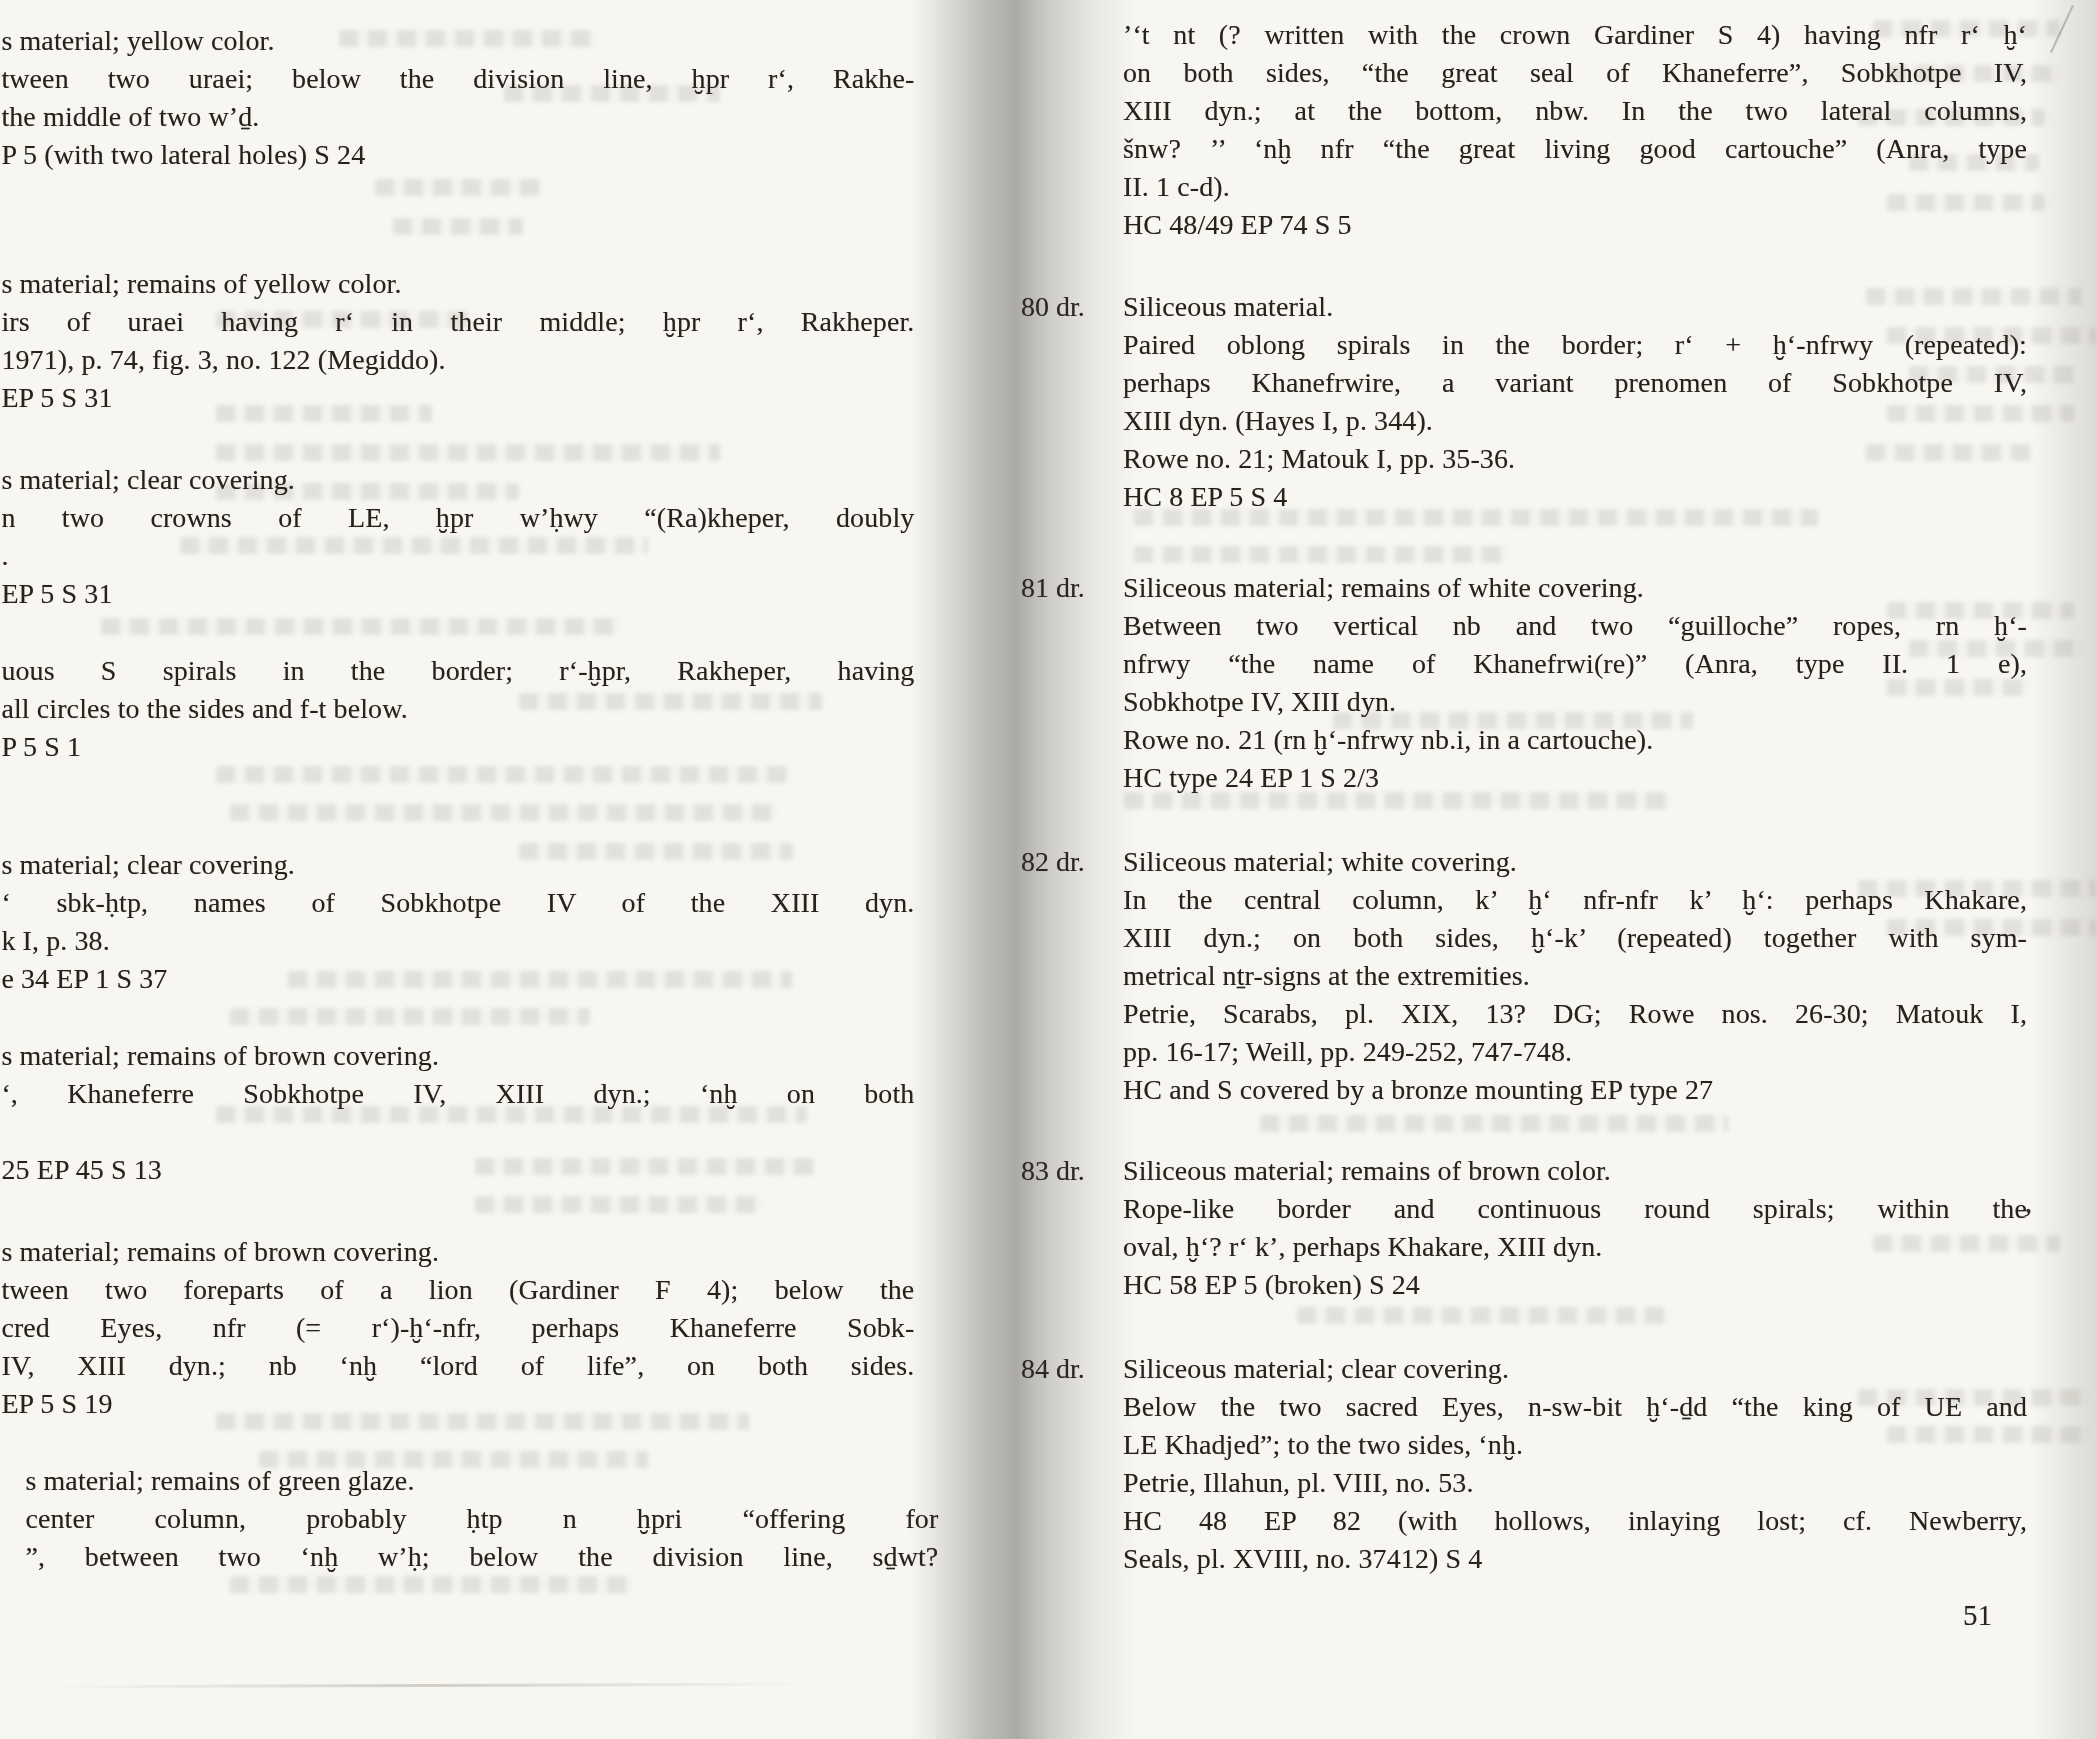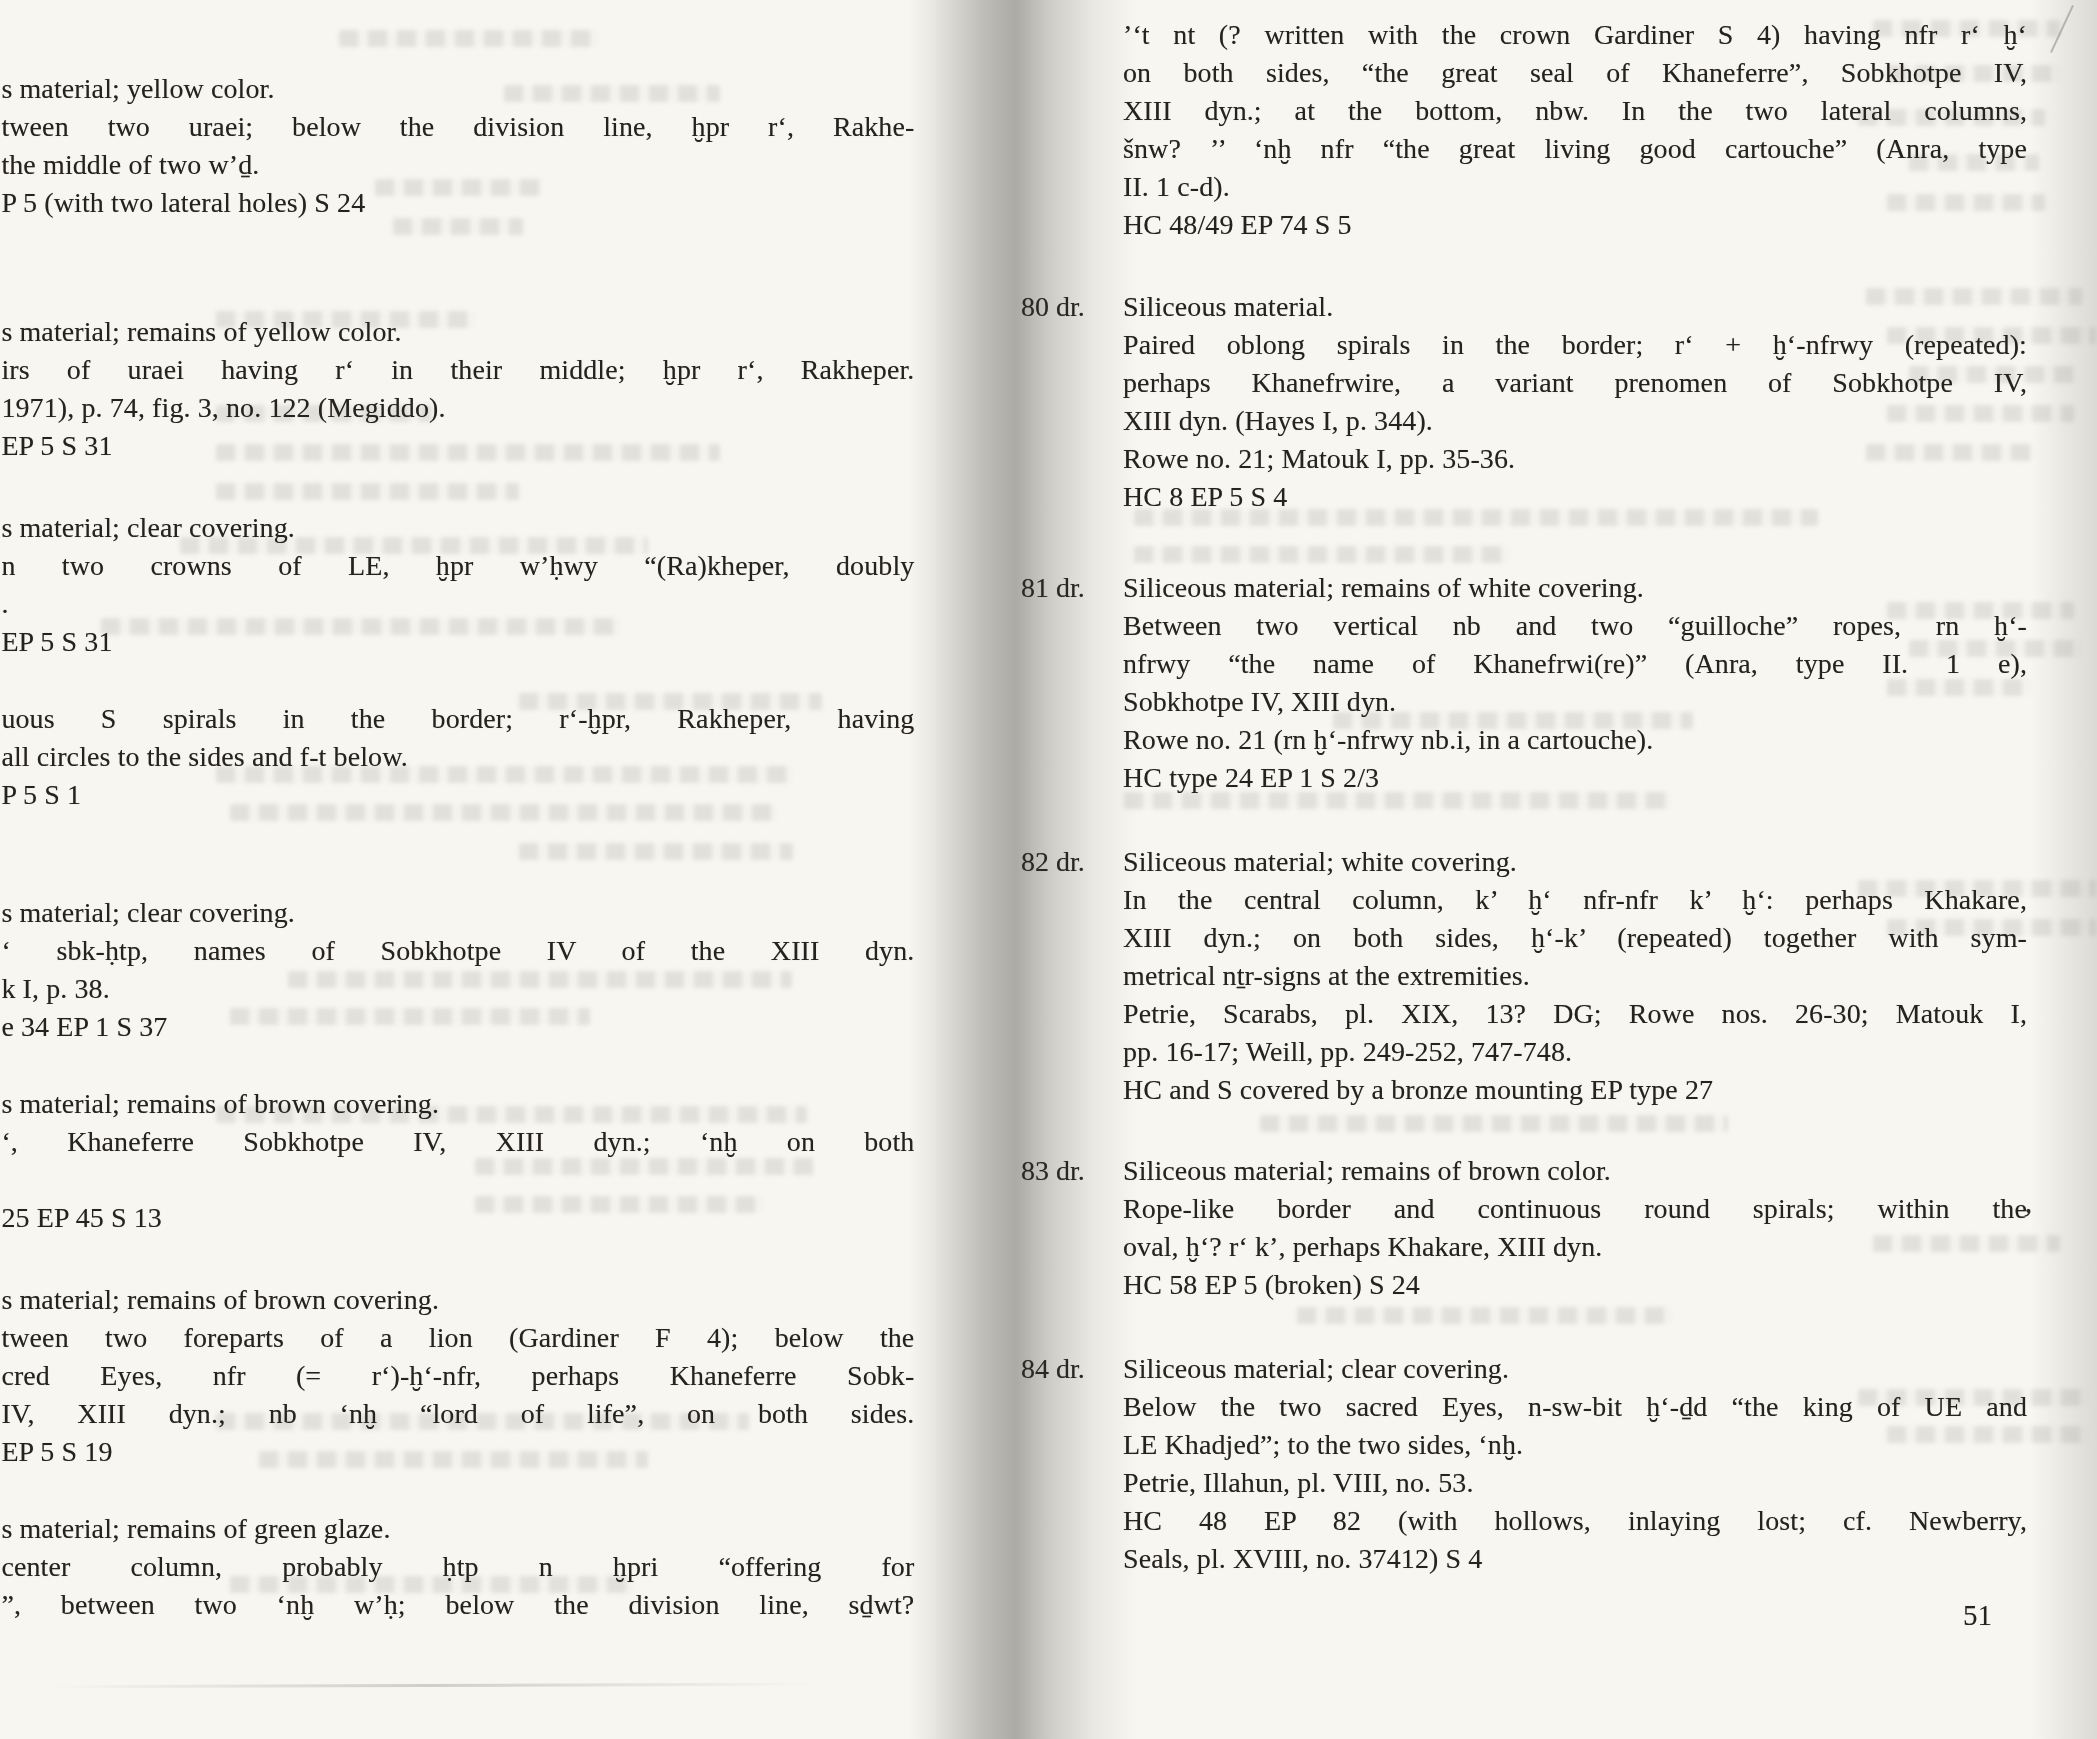--- a/index.html
+++ b/index.html
@@ -37,21 +37,21 @@
     background:linear-gradient(90deg, rgba(180,178,170,0), rgba(175,173,165,0.55), rgba(180,178,170,0));
     transform:rotate(-0.2deg);
   }
   
   .line{
     font-size:28px;line-height:38px;height:38px;
     letter-spacing:0.1px;white-space:nowrap;
     text-shadow:0 0 0.7px rgba(40,38,32,0.35);
   }
   .line.j{white-space:normal;text-align:justify;text-align-last:justify;}
-  .lblock{position:absolute;left:1.4px;width:913px;margin-top:48px;}
+  .lblock{position:absolute;left:1.4px;width:913px;}
   .entry{position:absolute;left:1021px;width:1008px;}
   .entry .num{position:absolute;left:0;top:0;font-size:28px;line-height:38px;
     text-shadow:0 0 0.7px rgba(40,38,32,0.35);}
   .entry .body{margin-left:102px;width:904px;}
   .page-num{
     position:absolute;left:1963px;top:1598px;font-size:29px;line-height:35px;
     text-shadow:0 0 0.7px rgba(40,38,32,0.35);
   }
   .stray{
     position:absolute;left:2021px;top:1201px;font-size:32px;color:#2f2d28;
@@ -158,21 +158,21 @@
         <div class="line"></div>
         <div class="line">25 EP 45 S 13</div>
       </div>
       <div class="lblock" style="top: 1233px;">
         <div class="line">s material; remains of brown covering.</div>
         <div class="line j">tween two foreparts of a lion (Gardiner F 4); below the</div>
         <div class="line j">cred Eyes, nfr (= r‘)-ḫ‘-nfr, perhaps Khaneferre Sobk-</div>
         <div class="line j">IV, XIII dyn.; nb ‘nḫ “lord of life”, on both sides.</div>
         <div class="line">EP 5 S 19</div>
       </div>
-      <div class="lblock" style="top: 1462px;">
+      <div class="lblock" style="top: 1462px; padding-left: 24px;">
         <div class="line">s material; remains of green glaze.</div>
         <div class="line j">center column, probably ḥtp n ḫpri “offering for</div>
         <div class="line j">”, between two ‘nḫ w’ḥ; below the division line, sḏwt?</div>
       </div>
     </div>
   <div id="right-page">
       <div class="entry" style="top: 16px;">
         <div class="num"></div>
         <div class="body">
           <div class="line j">’‘t nt (? written with the crown Gardiner S 4) having nfr r‘ ḫ‘</div>

